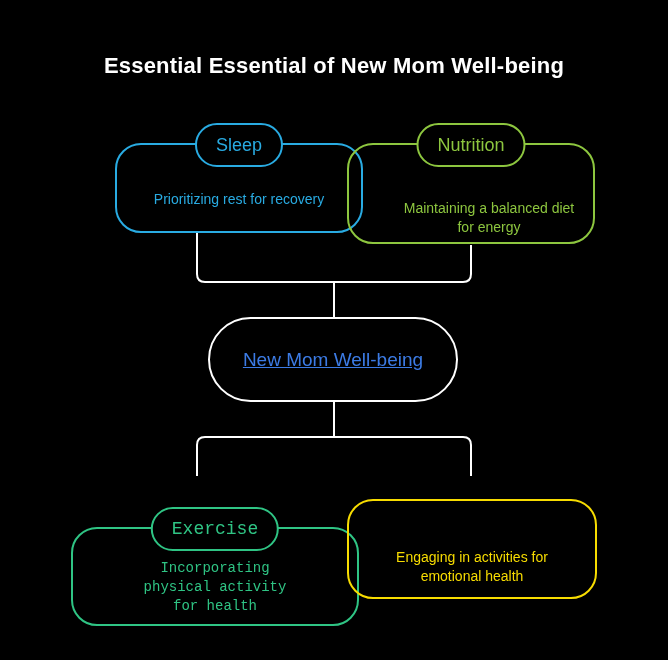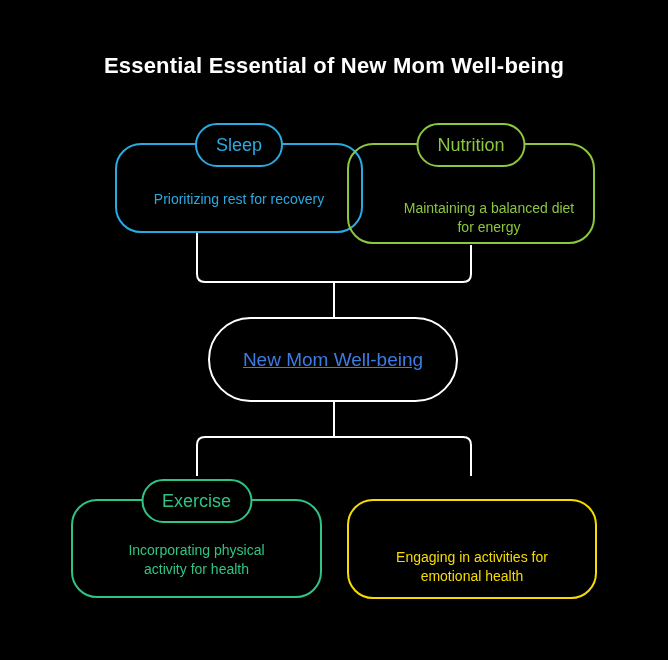--- a/index.html
+++ b/index.html
@@ -113,21 +113,21 @@
     <div class="node-pill">
       <span>Nutrition</span>
     </div>
     <div class="node-desc" style="width:190px;margin-top:27px;">Maintaining a balanced diet for energy</div>
   </div>
 
   <div class="center-node" style="border-color: rgb(255, 255, 255); color: rgb(60, 123, 228);">
     <span>New Mom Well-being</span>
   </div>
 
-  <div class="node" style="left: 71px; top: 499px; width: 251px; height: 99px; --accent: #2FC484;">
+  <div class="node" style="left: 71px; top: 527px; width: 288px; height: 99px; font-family: Liberation Mono, monospace; --accent: #2FC484;">
     <div class="node-pill">
       <span>Exercise</span>
     </div>
     <div class="node-desc" style="width:160px;">Incorporating physical activity for health</div>
   </div>
 
   <div class="node" style="left: 347px; top: 499px; width: 250px; height: 100px; --accent: #F7DC00;">
     <div class="node-desc" style="width:175px;margin-top:13px;">Engaging in activities for emotional health</div>
   </div>
 

